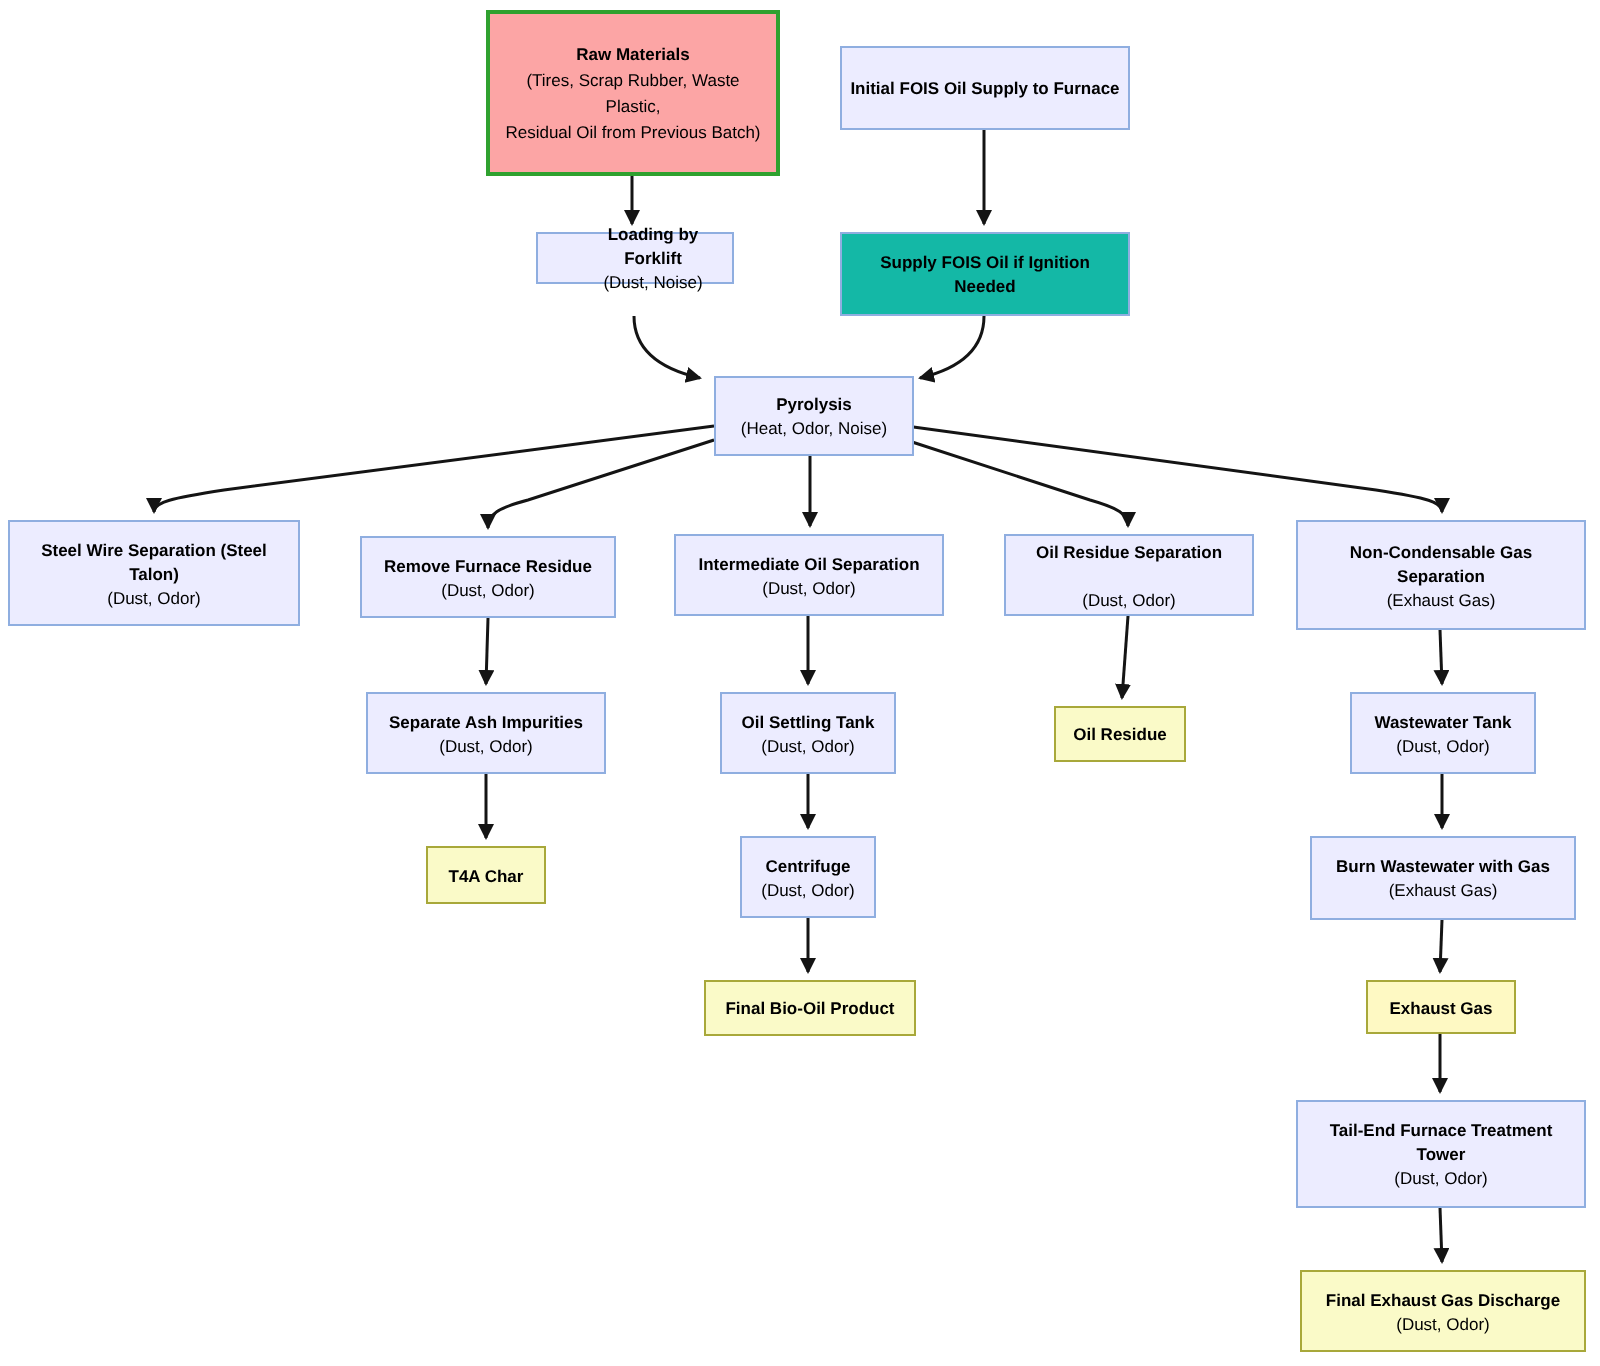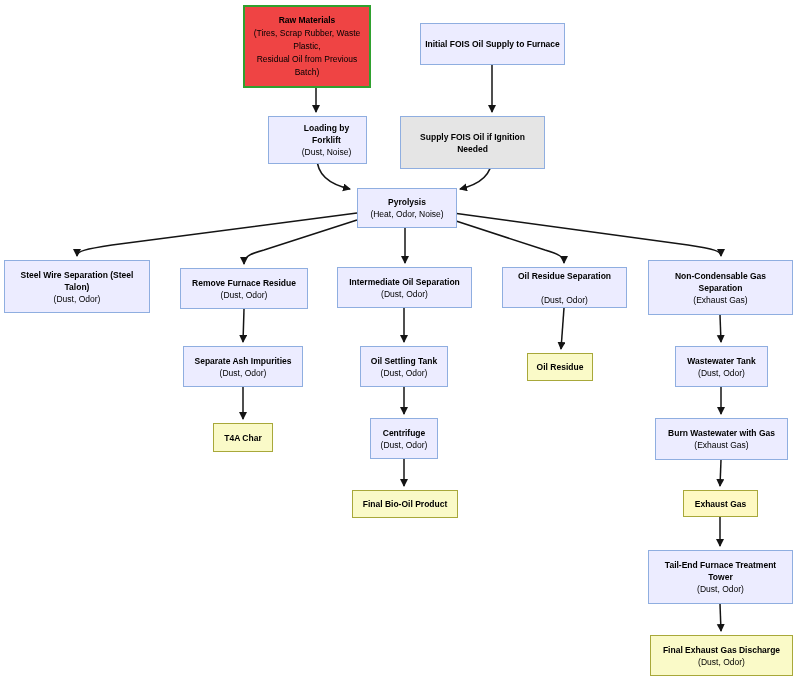--- a/index.html
+++ b/index.html
@@ -51,33 +51,33 @@
       <path class="edge" d="M404,387 L404,414" stroke="#141414" marker-end="url(#arrowhead)"></path>
       <path class="edge" d="M404,459 L404,486" stroke="#141414" marker-end="url(#arrowhead)"></path>
       <path class="edge" d="M564,308 L561,349" stroke="#141414" marker-end="url(#arrowhead)"></path>
       <path class="edge" d="M720,315 L721,342" stroke="#141414" marker-end="url(#arrowhead)"></path>
       <path class="edge" d="M721,387 L721,414" stroke="#141414" marker-end="url(#arrowhead)"></path>
       <path class="edge" d="M721,460 L720,486" stroke="#141414" marker-end="url(#arrowhead)"></path>
       <path class="edge" d="M720,517 L720,546" stroke="#141414" marker-end="url(#arrowhead)"></path>
       <path class="edge" d="M720,604 L721,631" stroke="#141414" marker-end="url(#arrowhead)"></path>
     </svg>
 
-<div class="node material" style="left: 243px; top: 5px; width: 128px; height: 83px; background: #ef4444; border-color: rgb(47, 161, 47);">
+<div class="node material" style="left: 243px; top: 5px; width: 147px; height: 83px; background: #fca5a5; border-color: rgb(47, 161, 47);">
       <div class="title">Raw Materials</div>
       <div class="sub">(Tires, Scrap Rubber, Waste Plastic,
 Residual Oil from Previous Batch)</div>
     </div>
     <div class="node process" style="left: 420px; top: 23px; width: 145px; height: 42px; background: rgb(236, 236, 255); border-color: rgb(143, 174, 224);">
       <div class="title">Initial FOIS Oil Supply to Furnace</div>
     </div>
-    <div class="node process" style="left: 268px; top: 116px; width: 99px; height: 48px; background: rgb(236, 236, 255); border-color: rgb(143, 174, 224); padding-left: 22px;">
+    <div class="node process" style="left: 268px; top: 116px; width: 99px; height: 26px; background: rgb(236, 236, 255); border-color: rgb(143, 174, 224); padding-left: 22px;">
       <div class="title">Loading by Forklift</div>
       <div class="sub">(Dust, Noise)</div>
     </div>
-    <div class="node process" style="left: 400px; top: 116px; width: 145px; height: 53px; background: #e5e5e5; border-color: rgb(143, 174, 224);">
+    <div class="node process" style="left: 420px; top: 116px; width: 145px; height: 42px; background: #14b8a6; border-color: rgb(143, 174, 224);">
       <div class="title">Supply FOIS Oil if Ignition Needed</div>
     </div>
     <div class="node process" style="left: 357px; top: 188px; width: 100px; height: 40px; background: rgb(236, 236, 255); border-color: rgb(143, 174, 224);">
       <div class="title">Pyrolysis</div>
       <div class="sub">(Heat, Odor, Noise)</div>
     </div>
     <div class="node process" style="left: 4px; top: 260px; width: 146px; height: 53px; background: rgb(236, 236, 255); border-color: rgb(143, 174, 224);">
       <div class="title">Steel Wire Separation (Steel Talon)</div>
       <div class="sub">(Dust, Odor)</div>
     </div>

